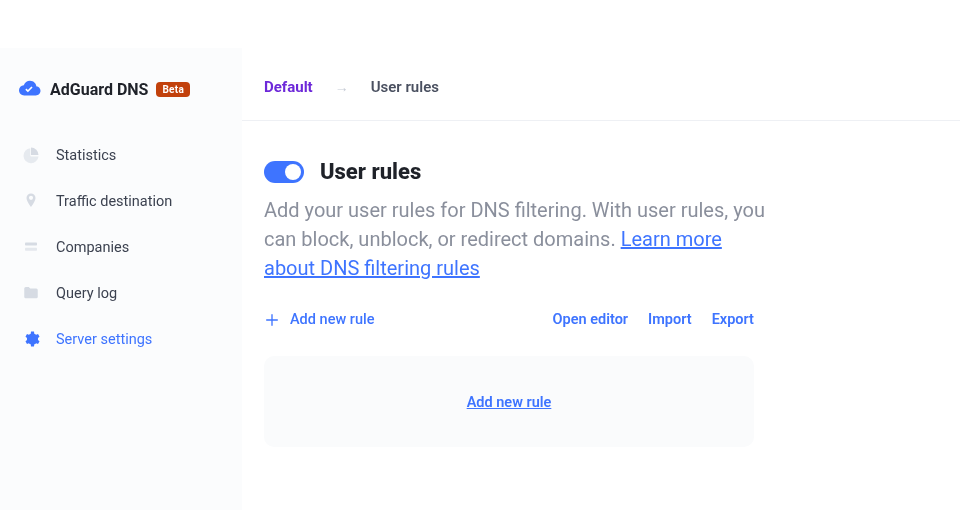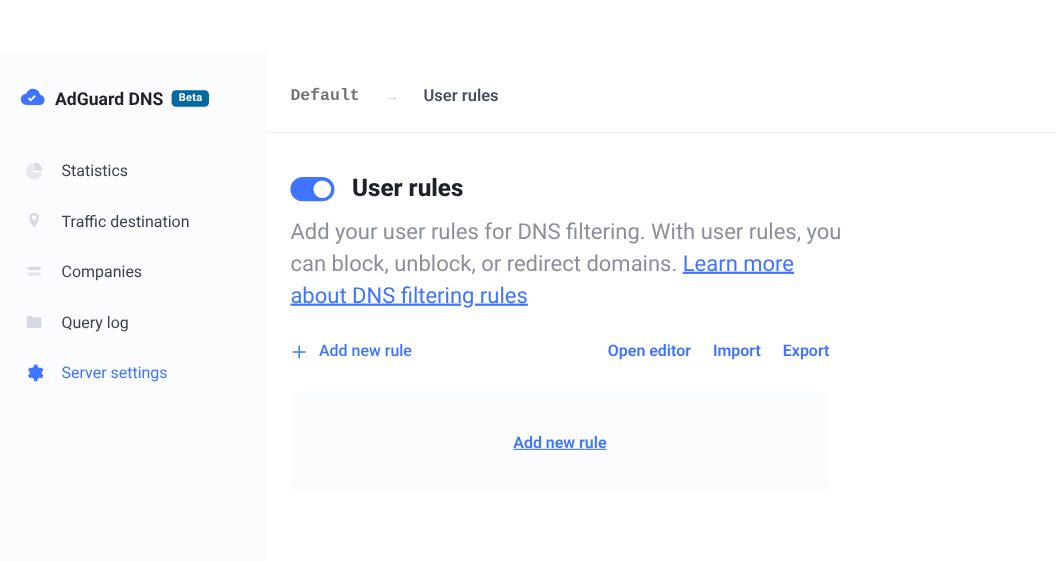--- a/index.html
+++ b/index.html
@@ -33,21 +33,21 @@
   .brand-logo {
     width: 26px;
     height: 26px;
   }
   .brand-name {
     font-size: 16px;
     font-weight: 700;
     color: #1f2229;
   }
   .badge {
-    background: #0369a1;
+    background: #c2410c;
     color: #ffffff;
     font-size: 10px;
     font-weight: 700;
     padding: 2px 6px;
     border-radius: 4px;
     letter-spacing: .3px;
     text-align: right;
   }
   .nav {
     list-style: none;
@@ -83,24 +83,23 @@
   }
   .crumbs {
     display: flex;
     align-items: center;
     gap: 22px;
     padding: 30px 0 24px 22px;
     border-bottom: 1px solid #eef0f4;
     font-size: 15px;
   }
   .crumb-root {
-    color: #737373;
+    color: #6d28d9;
     font-weight: 700;
     cursor: pointer;
-    font-family: Liberation Mono, monospace;
   }
   .crumb-arrow {
     color: #c6cbd5;
     font-size: 14px;
   }
   .crumb-current {
     color: #4a5060;
     font-weight: 600;
   }
   .content {

